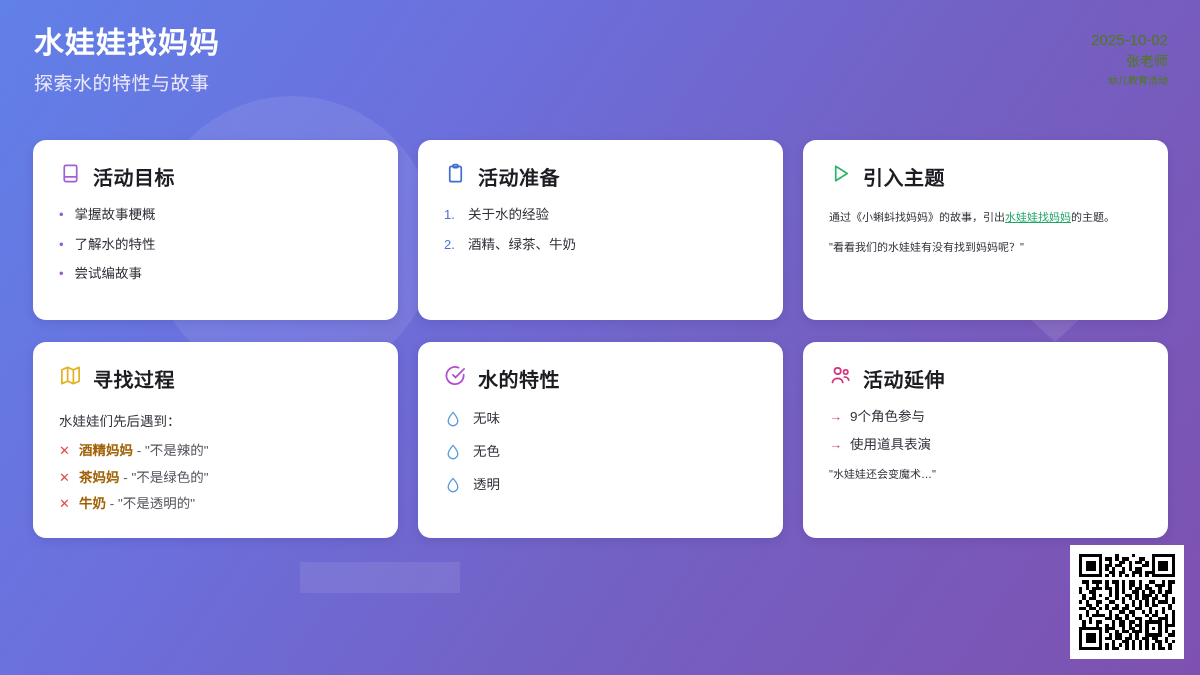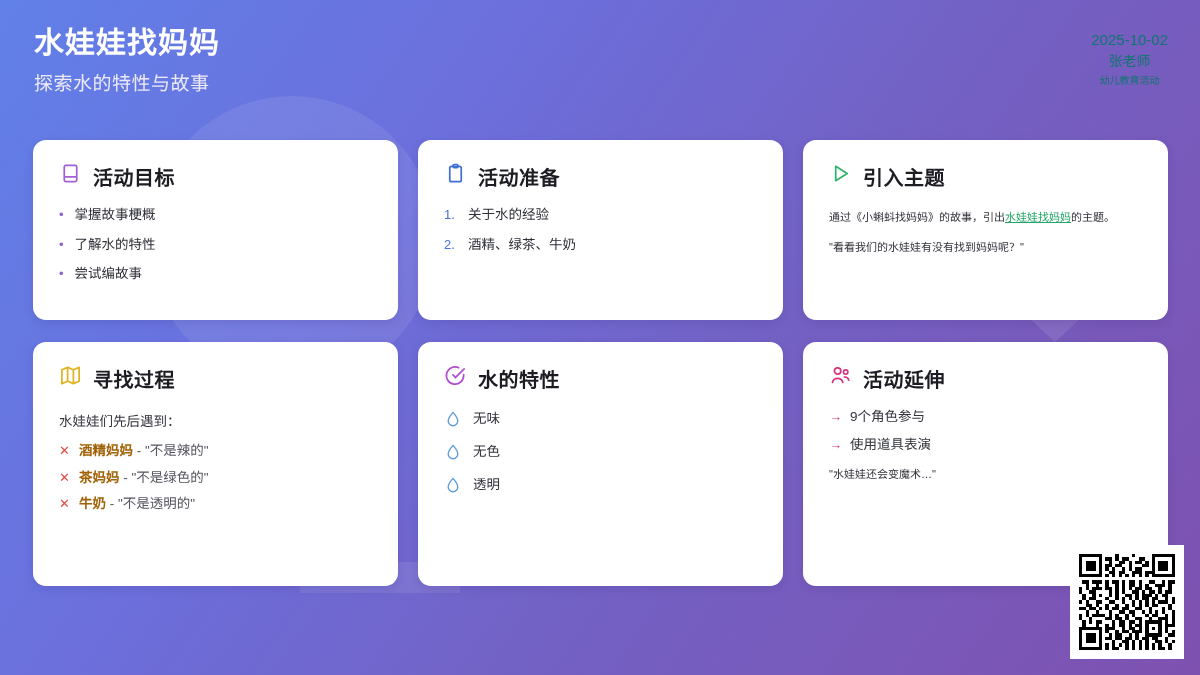--- a/index.html
+++ b/index.html
@@ -32,40 +32,40 @@
     position:absolute; left:0; top:0; width:1200px; height:122px;
     padding:28px 32px 0 34px;
     display:flex; justify-content:space-between; align-items:flex-start;
   }
   .title-block { line-height:1; }
   .title {
     font-size:30px; font-weight:700; color:#ffffff; letter-spacing:1px;
     margin-bottom:16px;
   }
   .subtitle { font-size:19px; font-weight:400; color:#eceaf8; letter-spacing:.5px; }
-  .meta { text-align:center; color:#0f766e; line-height:1.55; }
+  .meta { text-align:right; color:#4d7c0f; line-height:1.55; }
   .meta-date { font-size:15px; }
   .meta-author { font-size:14px; }
   .meta-cat { font-size:10px; }
 
   
   .grid {
     position:absolute; left:33px; top:140px;
     width:1141px;
     display:grid; grid-template-columns:repeat(3,365px);
     column-gap:20px; row-gap:22px;
   }
   .card {
     background:#ffffff; border-radius:13px;
     padding:22px 26px 20px 26px;
     box-shadow:0 3px 10px rgba(40,20,90,.13);
     overflow:hidden;
   }
   .card.row1 { height:180px; }
-  .card.row2 { height:244px; }
+  .card.row2 { height:196px; }
 
   .card-head { display:flex; gap:11px; margin-bottom:17px; }
   .card-title { font-size:20px; font-weight:700; color:#1c1c22; letter-spacing:.5px; }
   .icon { width:23px; height:23px; flex:0 0 23px; display:block; }
 
   
   ul.bullets, ol.nums { list-style:none; }
   ul.bullets li, ol.nums li {
     font-size:13.5px; color:#2f3038; line-height:1; margin-bottom:16px;
     display:flex; align-items:baseline; gap:11px;

